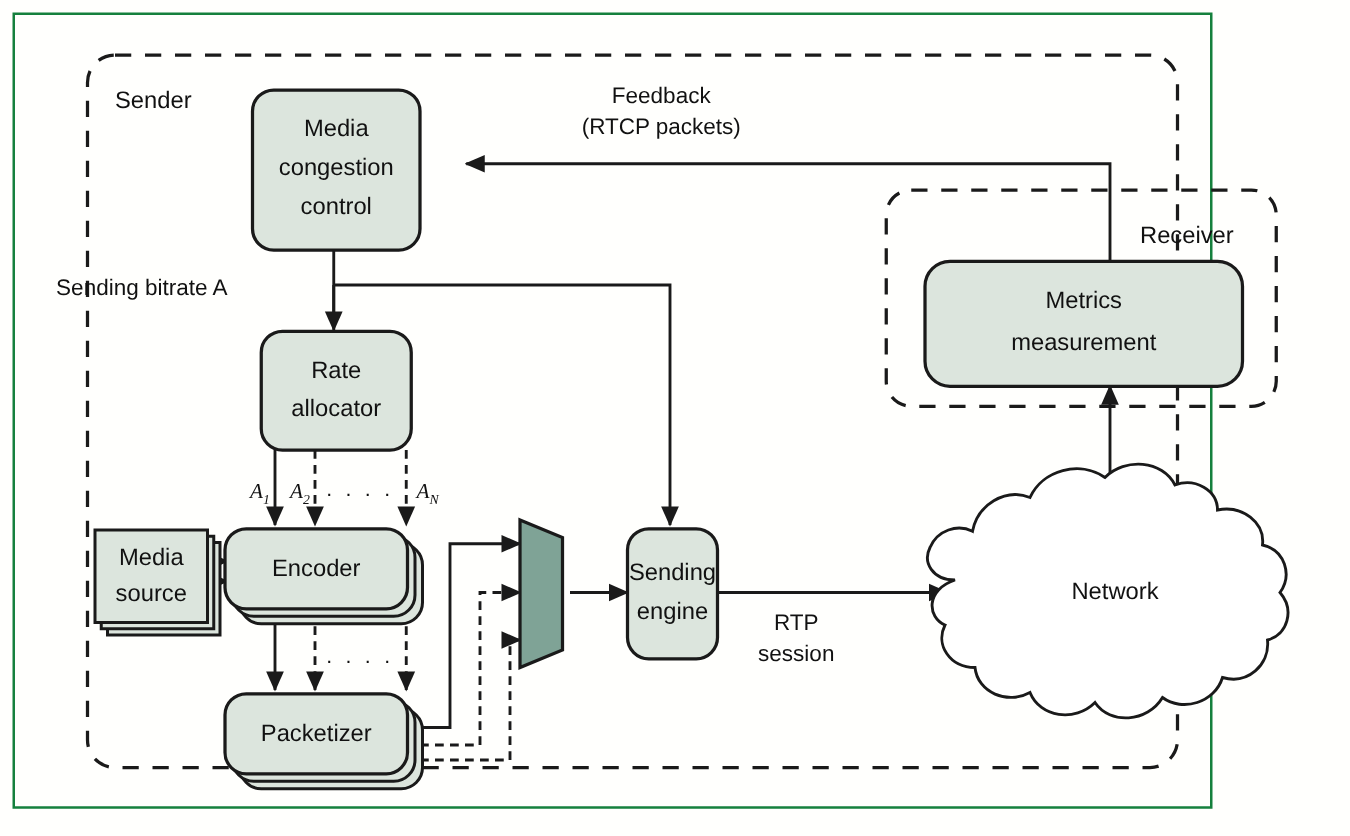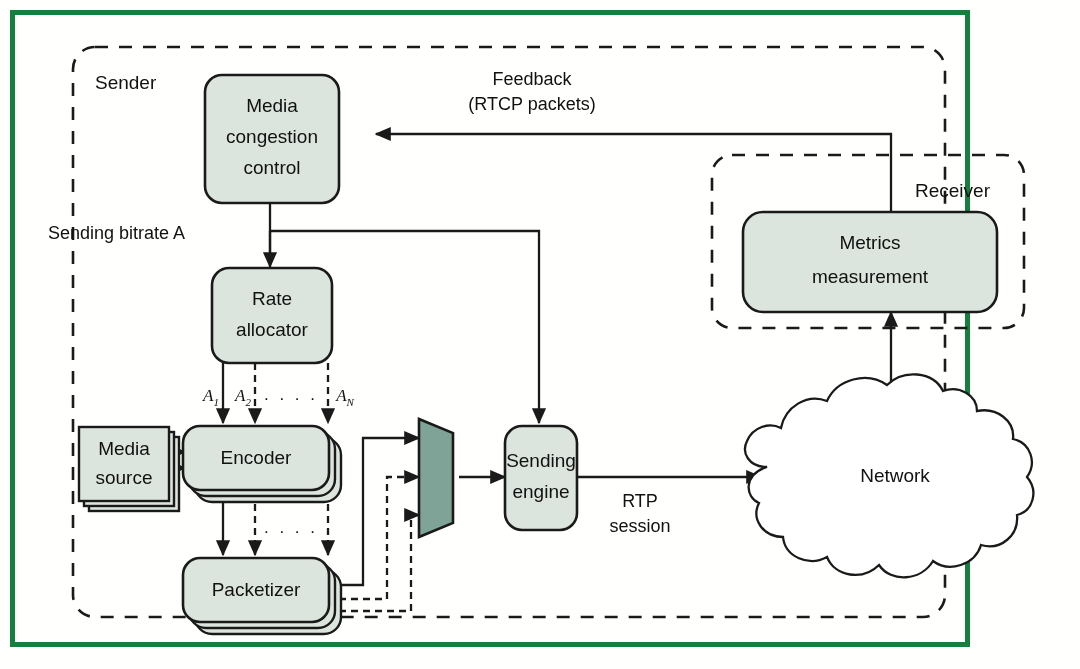--- a/index.html
+++ b/index.html
@@ -14,21 +14,21 @@
     height: 669px;
     background: #fffffd;
     overflow: hidden;
   }
   #diagram-frame {
     position: absolute;
     left: 10px;
     top: 10px;
     width: 960px;
     height: 637px;
-    border: 5px solid #15803d;
+    border: 2px solid #15803d;
     background: #fffffd;
     box-sizing: border-box;
   }
   svg#diagram-svg {
     position: absolute;
     left: 0;
     top: 0;
     display: block;
   }
   .node-label {

